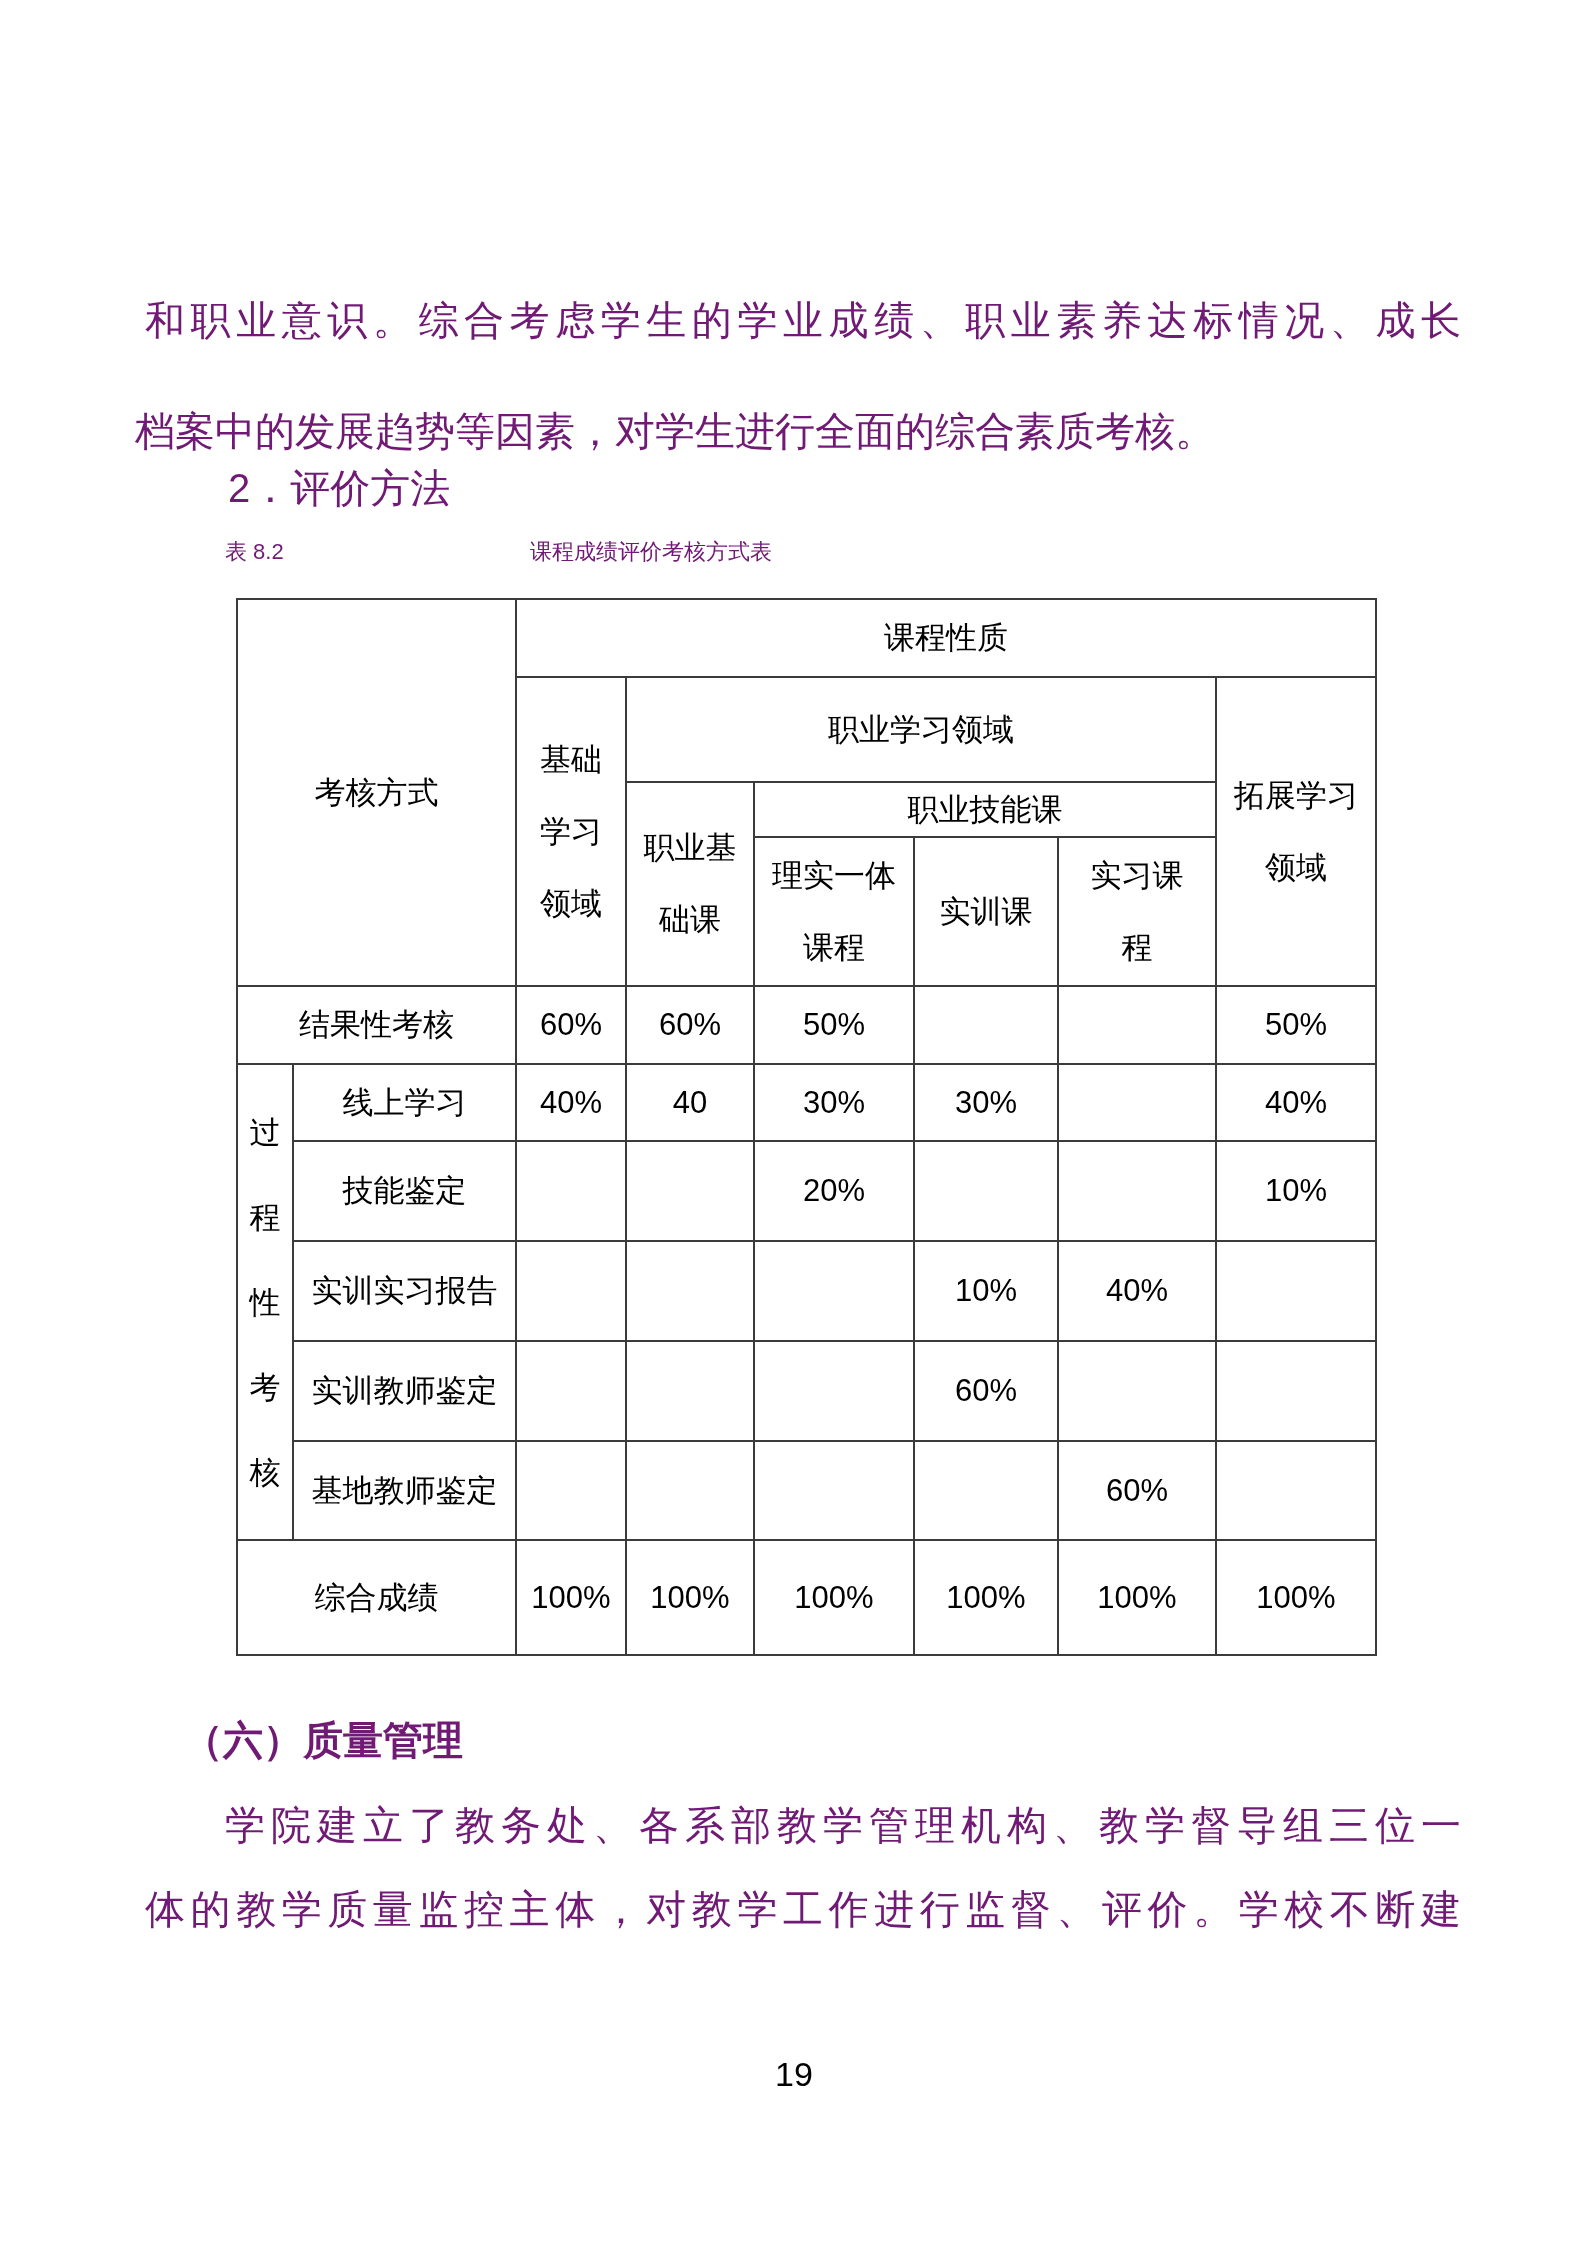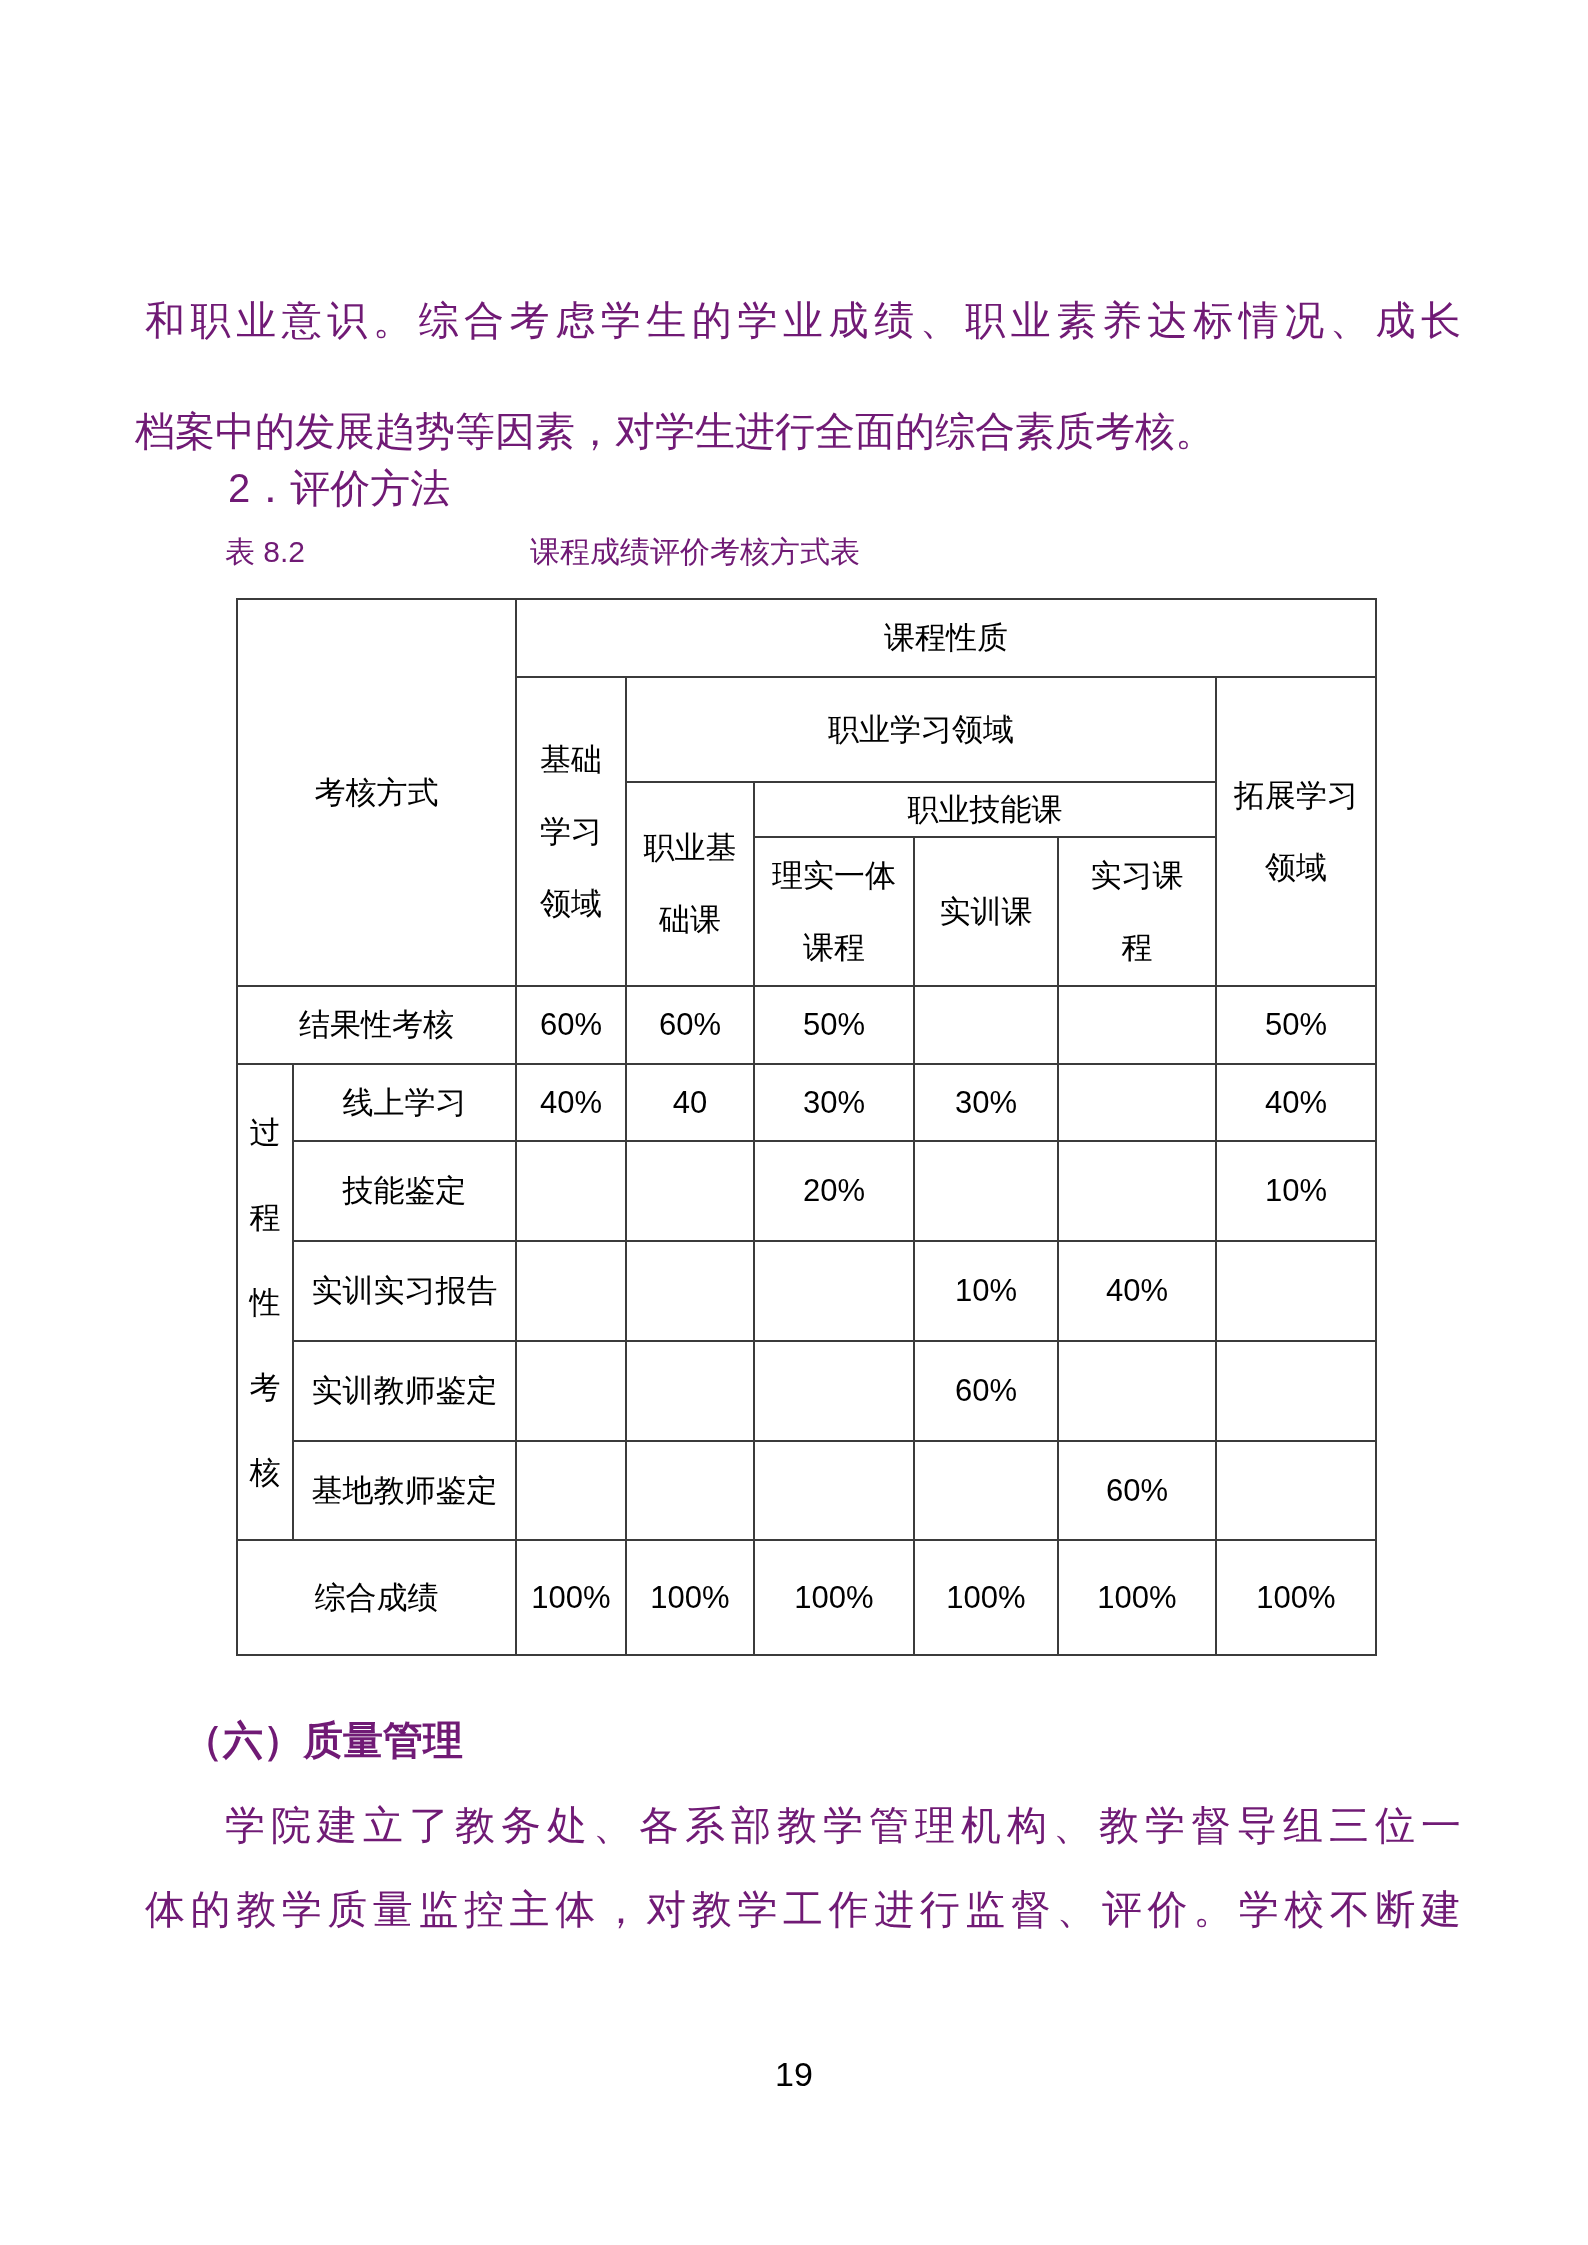--- a/index.html
+++ b/index.html
@@ -7,21 +7,21 @@
     position:relative;
     width:1588px;height:2245px;
     background:#ffffff;
     font-family:"Liberation Sans","DejaVu Sans",sans-serif;
     color:#000;
     overflow:hidden;
   }
   .txt{position:absolute;font-size:40px;line-height:56px;color:#701a75;}
   .just{text-align:justify;text-align-last:justify;}
   .bold{font-weight:700;}
-  .caption{font-size:30px;line-height:40px;}
+  .caption{font-size:22px;line-height:40px;}
   .pageno{position:absolute;left:0;width:100%;text-align:center;font-size:34px;}
 
   table.assess{
     position:absolute;left:236px;top:598px;
     width:1139px;
     border-collapse:collapse;table-layout:fixed;
   }
   table.assess td{
     border:2px solid #3b3b3b;
     padding:0;

